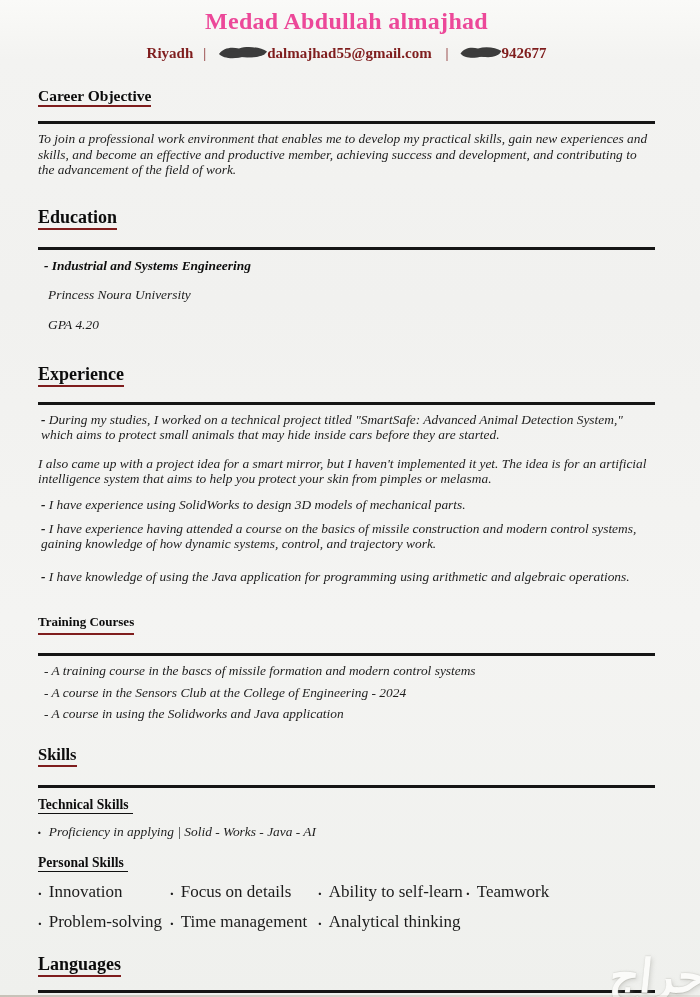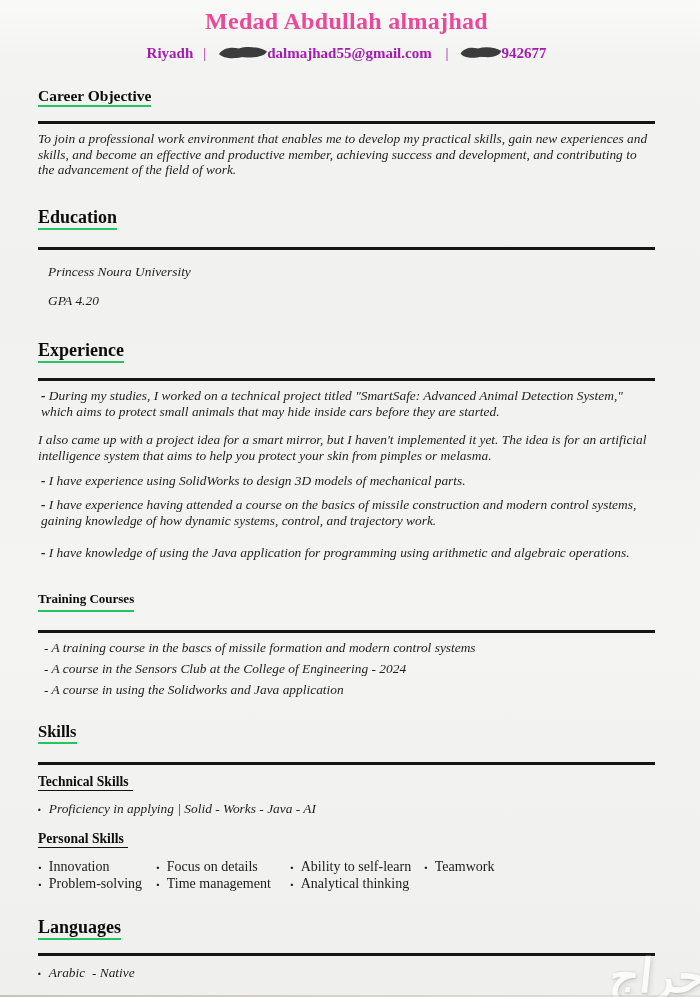--- a/index.html
+++ b/index.html
@@ -13,31 +13,31 @@
   }
   .page { padding: 6px 45px 0 38px; position: relative; }
 
   .name {
     margin: 0; text-align: center;
     font-size: 24px; line-height: 30px; font-weight: bold; color: #ec4899;
     letter-spacing: 0.3px;
   }
   .contact {
     margin-top: 7px; text-align: center;
-    font-size: 15px; line-height: 20px; font-weight: bold; color: #a21caf;
+    font-size: 15px; line-height: 20px; font-weight: bold; color: #7f1d1d;
   }
   .contact .sep { margin: 0 10px; font-weight: normal; }
   .scribble { vertical-align: -3px; }
   .scribble path { fill: #3c3c3c; }
   .scribble.overlap { margin-right: -3px; }
 
   .sec-title { margin: 0; font-weight: bold; color: #0c0c0c; }
   .sec-title .u {
     display: inline-block;
-    border-bottom: 2px solid #22c55e;
+    border-bottom: 2px solid #7f1d1d;
     padding-bottom: 1px;
   }
   .t-career   { margin-top: 24px; font-size: 15.5px; line-height: 17px; }
   .t-edu      { margin-top: 29px; font-size: 18px;   line-height: 20px; text-decoration: underline; }
   .t-exp      { margin-top: 31px; font-size: 18px;   line-height: 20px; }
   .t-training { margin-top: 28px; font-size: 13px;   line-height: 20px; }
   .t-skills   { margin-top: 25px; font-size: 16.5px; line-height: 18px; }
   .t-lang     { margin-top: 25px; font-size: 18px;   line-height: 20px; }
 
   .rule { height: 3px; background: #151515; border: 0; }
@@ -75,21 +75,22 @@
   .dot-item { margin-top: 10px; }
   .dot-item::before, .skill-cell::before, .lang-item::before {
     content: "."; font-weight: bold; font-size: 15px;
     margin-right: 7px; position: relative; top: -2px;
   }
   .skills-grid {
     margin-top: 10px;
     display: grid;
     grid-template-columns: 118px 134px 134px auto;
     grid-auto-rows: 16.8px;
-    font-size: 14px;
+    font-size: 17px;
+    gap: 14px;
   }
   .skill-cell { white-space: nowrap; }
 
   .lang-item { font-size: 13.4px; line-height: 15.6px; white-space: pre-wrap; }
   .lang-1 { margin-top: 9px; }
 
   .watermark {
     position: absolute; right: -6px; bottom: -6px;
     font-size: 46px; font-weight: bold;
     color: #fbfbf9;
@@ -119,20 +120,21 @@
           <path d="M5 10 C11 6.5 19 5.5 26 7 C33 5.5 39 7 42 8.5 C37 11.5 28 12.5 21 11.5 C14 13 8 12 5 10 Z"></path>
         </svg></span><span>942677</span>
   </div>
 
   <h2 class="sec-title t-career"><span class="u">Career Objective</span></h2>
   <div class="rule r-career"></div>
   <p class="body-text objective">To join a professional work environment that enables me to develop my practical skills, gain new experiences and skills, and become an effective and productive member, achieving success and development, and contributing to the advancement of the field of work.</p>
 
   <h2 class="sec-title t-edu"><span class="u">Education</span></h2>
   <div class="rule r-edu"></div>
+  <p class="body-text edu-degree">- Industrial and Systems Engineering</p>
   <p class="body-text edu-line">Princess Noura University</p>
   <p class="body-text edu-line">GPA 4.20</p>
 
   <h2 class="sec-title t-exp"><span class="u">Experience</span></h2>
   <div class="rule r-exp"></div>
   <p class="body-text exp-p exp-1"><span class="dash">-</span><span> During my studies, I worked on a technical project titled "SmartSafe: Advanced Animal Detection System," which aims to protect small animals that may hide inside cars before they are started.</span></p>
   <p class="body-text exp-p exp-2"><span class="dash"></span><span>I also came up with a project idea for a smart mirror, but I haven't implemented it yet. The idea is for an artificial intelligence system that aims to help you protect your skin from pimples or melasma.</span></p>
   <p class="body-text exp-p exp-3"><span class="dash">-</span><span> I have experience using SolidWorks to design 3D models of mechanical parts.</span></p>
   <p class="body-text exp-p exp-4"><span class="dash">-</span><span> I have experience having attended a course on the basics of missile construction and modern control systems, gaining knowledge of how dynamic systems, control, and trajectory work.</span></p>
   <p class="body-text exp-p exp-5"><span class="dash">-</span><span> I have knowledge of using the Java application for programming using arithmetic and algebraic operations.</span></p>

